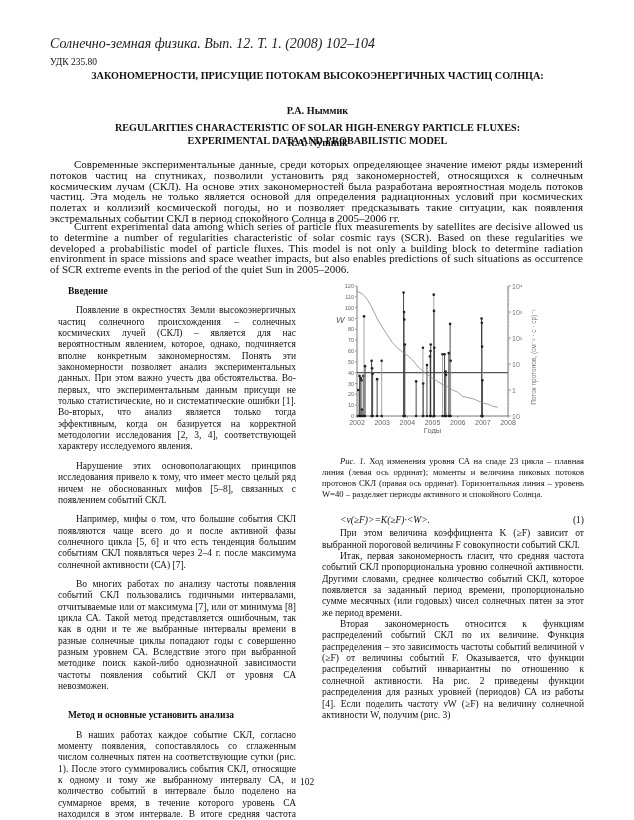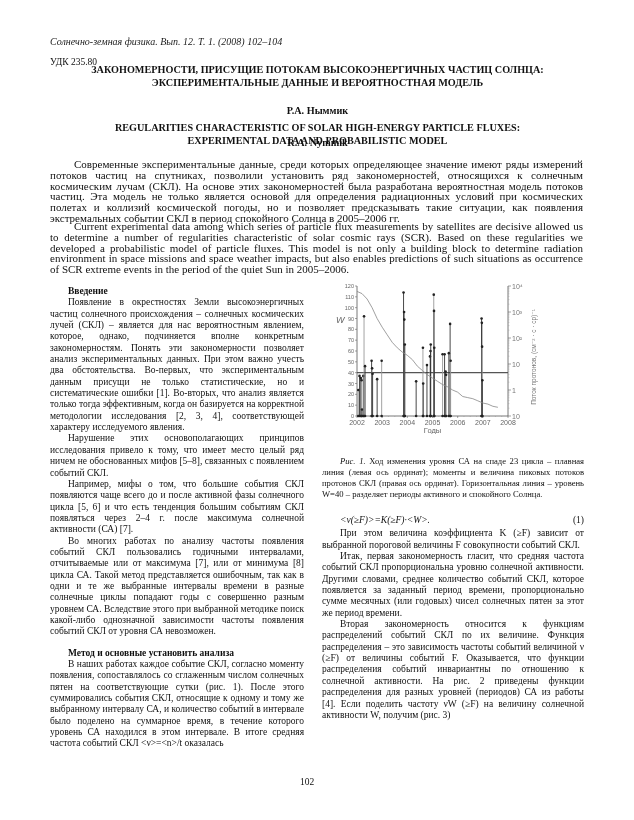--- a/index.html
+++ b/index.html
@@ -1,30 +1,30 @@
 <!DOCTYPE html>
 <html><head>
 <meta charset="utf-8">
 <style>
   html,body{margin:0;padding:0;background:#fff;}
   body{width:634px;height:820px;position:relative;overflow:hidden;font-family:"Liberation Serif","DejaVu Serif",serif;color:#111;}
   .abs{position:absolute;}
-  .journal{left:50px;top:36px;font-size:10px;font-style:italic;color:#222;}
+  .journal{left:50px;top:36px;font-size:14px;font-style:italic;color:#222;}
   .udk{left:50px;top:57px;font-size:9.5px;}
   .title{left:40px;width:555px;text-align:center;font-weight:bold;font-size:10.2px;line-height:13px;}
-  .t-ru{top:63px;text-align:center;}
+  .t-ru{top:69px;text-align:center;}
   .author-ru{top:104px;}
   .t-en{top:121px;}
   .author-en{top:136px;}
   .abstract{left:50px;width:533px;font-size:11px;line-height:10.8px;text-align:justify;text-indent:24px;}
   .abs-ru{top:159px;}
   .abs-en{top:221px;}
   .col{font-size:9.5px;line-height:11.35px;text-align:justify;}
   .left{left:50px;top:286px;width:254px;}
-  .left p{margin:0;text-indent:18px;}
+  .left p{margin:8px;text-indent:18px;}
   .left h4{margin:0;padding-left:18px;font-size:9.5px;font-weight:bold;}
   .gap{height:10px;}
   .right{left:322px;top:512px;width:262px;}
   .right p{margin:0;text-indent:18px;}
   .right p.noind{text-indent:0;}
   .formula{display:flex;justify-content:space-between;padding-left:18px;font-style:italic;margin:3px 0 2px 0;font-family:Liberation Serif, serif;}
   .formula .num{font-style:normal;}
   .caption{left:322px;top:437px;width:262px;font-size:8.6px;line-height:11px;text-align:justify;text-indent:18px;margin-top:19px;}
   .caption i{font-style:italic;}
   .pagenum{left:300px;top:777px;font-size:9.5px;}
@@ -32,21 +32,20 @@
   svg text{font-family:"Liberation Sans","DejaVu Sans",sans-serif;}
 </style>
 </head>
 <body>
 
 <div class="abs journal">Солнечно-земная физика. Вып. 12. Т. 1. (2008) 102–104</div>
 <div class="abs udk">УДК 235.80</div>
 
 <div class="abs title t-ru">
   <div>ЗАКОНОМЕРНОСТИ, ПРИСУЩИЕ ПОТОКАМ ВЫСОКОЭНЕРГИЧНЫХ ЧАСТИЦ СОЛНЦА:</div>
-  <div>ЭКСПЕРИМЕНТАЛЬНЫЕ ДАННЫЕ И ВЕРОЯТНОСТНАЯ МОДЕЛЬ</div>
 </div>
 <div class="abs title author-ru">Р.А. Ныммик</div>
 
 <div class="abs title t-en">
   <div>REGULARITIES CHARACTERISTIC OF SOLAR HIGH-ENERGY PARTICLE FLUXES:</div>
   <div>EXPERIMENTAL DATA AND PROBABILISTIC MODEL</div>
 </div>
 <div class="abs title author-en">R.A. Nymmik</div>
 
 <div class="abs abstract abs-ru">Современные экспериментальные данные, среди которых определяющее значение имеют ряды измерений потоков частиц на спутниках, позволили установить ряд закономерностей, относящихся к солнечным космическим лучам (СКЛ). На основе этих закономерностей была разработана вероятностная модель потоков частиц. Эта модель не только является основой для определения радиационных условий при космических полетах и коллизий космической погоды, но и позволяет предсказывать такие ситуации, как появления экстремальных событии СКЛ в период спокойного Солнца в 2005–2006 гг.</div>

